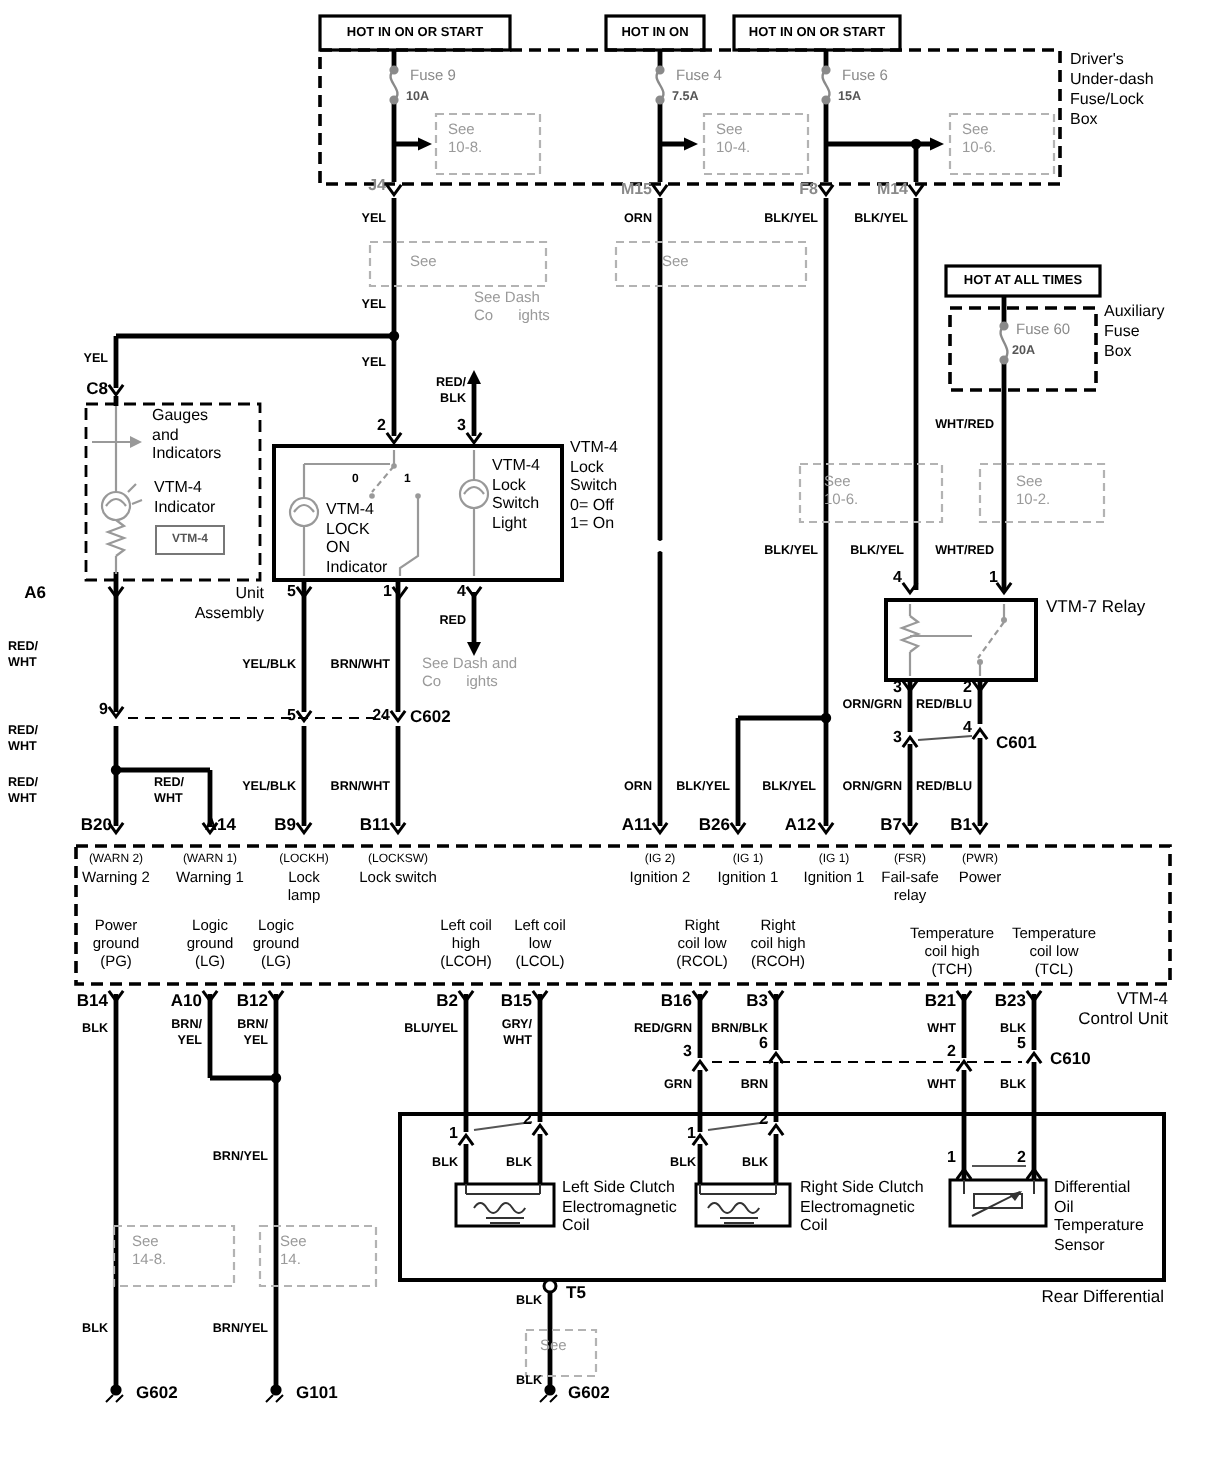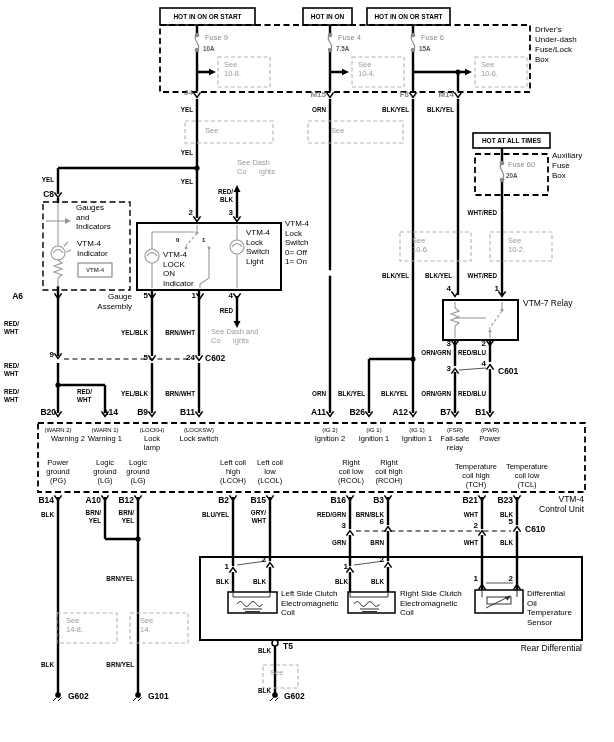--- a/index.html
+++ b/index.html
@@ -274,21 +274,21 @@
 <div class="L s7 n g" style="left:331px;top:126px">See</div>
 <div class="L s7 n g" style="left:412px;top:236px">See
 10-6.</div>
 <div class="L s7 n g" style="left:508px;top:236px">See
 10-2.</div>
 <div class="L s7 n g" style="left:66px;top:616px">See
 14-8.</div>
 <div class="L s7 n g" style="left:140px;top:616px">See
 14.</div>
 <div class="L s7 n g" style="left:270px;top:668px">See</div>
-<div class="L s7 n g" style="left:237px;top:158px">See Dash
+<div class="L s7 n g" style="left:237px;top:144px">See Dash
 Co&nbsp;&nbsp;&nbsp;&nbsp;&nbsp;&nbsp;ights</div>
 <div class="L s7 n g" style="left:211px;top:327px">See Dash and
 Co&nbsp;&nbsp;&nbsp;&nbsp;&nbsp;&nbsp;ights</div>
 
 <div class="L pn r gg" style="left:167px;top:88px;width:26px">J4</div>
 <div class="L pn r gg" style="left:300px;top:90px;width:26px">M15</div>
 <div class="L pn r gg" style="left:383px;top:90px;width:26px">F8</div>
 <div class="L pn r gg" style="left:428px;top:90px;width:26px">M14</div>
 <div class="L s9 r" style="left:34px;top:189px;width:20px">C8</div>
 <div class="L s9" style="left:205px;top:353px">C602</div>
@@ -402,21 +402,21 @@
 <div class="L r" style="left:104px;top:661px;width:30px">BRN/YEL</div>
 <div class="L r" style="left:245px;top:647px;width:26px">BLK</div>
 <div class="L r" style="left:245px;top:687px;width:26px">BLK</div>
 
 <div class="L s8 n" style="left:76px;top:203px">Gauges
 and
 Indicators</div>
 <div class="L s8 n" style="left:77px;top:239px">VTM-4
 Indicator</div>
 <div class="L fa c t6" style="left:78px;top:267px;width:34px">VTM-4</div>
-<div class="L s8 n r" style="left:94px;top:292px;width:38px">Gauge
+<div class="L s8 n r" style="left:94px;top:292px;width:38px">Unit
 Assembly</div>
 <div class="L s8 n" style="left:163px;top:250px">VTM-4
 LOCK
 ON
 Indicator</div>
 <div class="L s8 n" style="left:246px;top:228px">VTM-4
 Lock
 Switch
 Light</div>
 <div class="L s8 n" style="left:285px;top:219px">VTM-4
@@ -435,21 +435,21 @@
 <div class="L s8 n" style="left:400px;top:589px">Right Side Clutch
 Electromagnetic
 Coil</div>
 <div class="L s8 n" style="left:527px;top:589px">Differential
 Oil
 Temperature
 Sensor</div>
 <div class="L s9 n r" style="left:480px;top:643px;width:102px">Rear Differential</div>
 
 <div class="L t6 n c" style="left:34px;top:427px;width:48px">(WARN 2)</div>
-<div class="L s7 n c" style="left:44px;top:434px;width:48px">Warning 2</div>
+<div class="L s7 n c" style="left:34px;top:434px;width:48px">Warning 2</div>
 <div class="L t6 n c" style="left:81px;top:427px;width:48px">(WARN 1)</div>
 <div class="L s7 n c" style="left:81px;top:434px;width:48px">Warning 1</div>
 <div class="L t6 n c" style="left:128px;top:427px;width:48px">(LOCKH)</div>
 <div class="L s7 n c" style="left:128px;top:434px;width:48px">Lock
 lamp</div>
 <div class="L t6 n c" style="left:171px;top:427px;width:56px">(LOCKSW)</div>
 <div class="L s7 n c" style="left:171px;top:434px;width:56px">Lock switch</div>
 <div class="L t6 n c" style="left:302px;top:427px;width:56px">(IG 2)</div>
 <div class="L s7 n c" style="left:302px;top:434px;width:56px">Ignition 2</div>
 <div class="L t6 n c" style="left:346px;top:427px;width:56px">(IG 1)</div>

